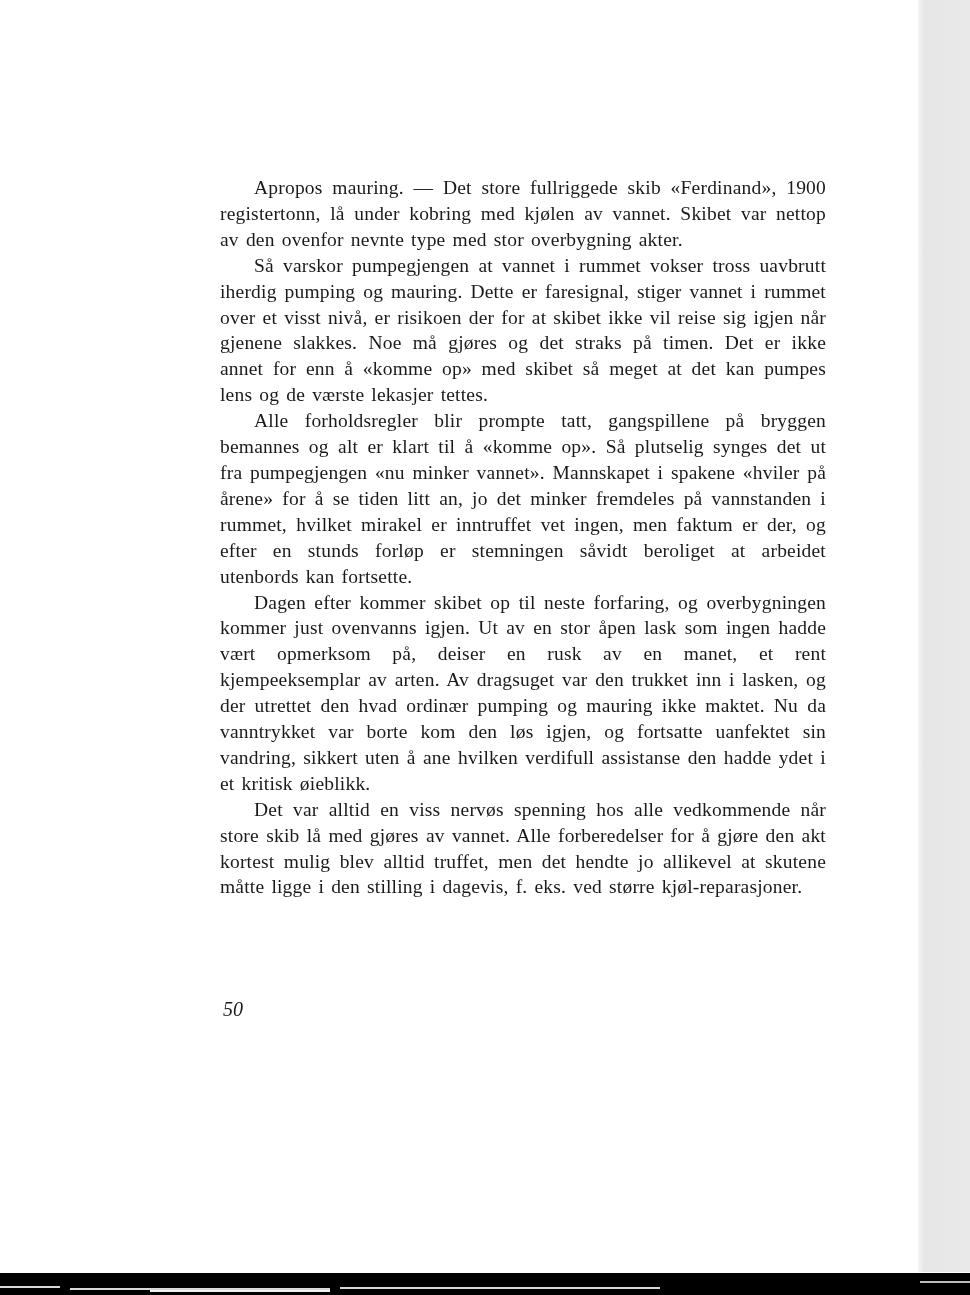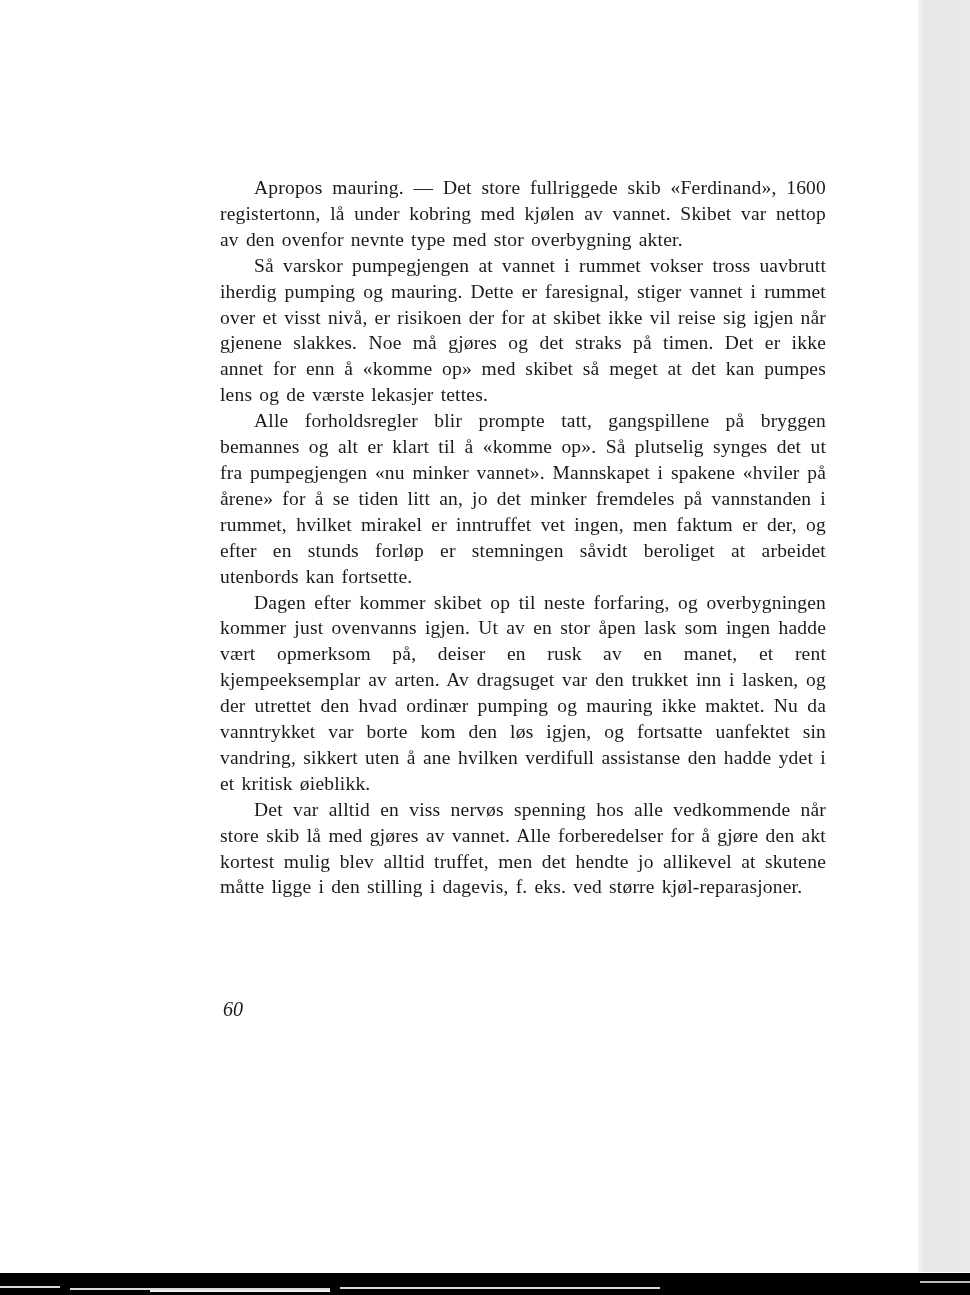--- a/index.html
+++ b/index.html
@@ -61,28 +61,28 @@
       background: #d8d8d8;
       top: 13px;
     }
   </style>
 </head>
 <body>
 
 <div class="page-edge"></div>
 
 <div class="text-block">
-  <p class="para">Apropos mauring. — Det store fullriggede skib «Ferdinand», 1600 registertonn, lå under kobring med kjølen av vannet. Skibet var nettop av den ovenfor nevnte type med stor overbygning akter.</p>
+  <p class="para">Apropos mauring. — Det store fullriggede skib «Ferdinand», 1900 registertonn, lå under kobring med kjølen av vannet. Skibet var nettop av den ovenfor nevnte type med stor overbygning akter.</p>
   <p class="para">Så varskor pumpegjengen at vannet i rummet vokser tross uavbrutt iherdig pumping og mauring. Dette er faresignal, stiger vannet i rummet over et visst nivå, er risikoen der for at skibet ikke vil reise sig igjen når gjenene slakkes. Noe må gjøres og det straks på timen. Det er ikke annet for enn å «komme op» med skibet så meget at det kan pumpes lens og de værste lekasjer tettes.</p>
   <p class="para">Alle forholdsregler blir prompte tatt, gangspillene på bryggen bemannes og alt er klart til å «komme op». Så plutselig synges det ut fra pumpegjengen «nu minker vannet». Mannskapet i spakene «hviler på årene» for å se tiden litt an, jo det minker fremdeles på vannstanden i rummet, hvilket mirakel er inntruffet vet ingen, men faktum er der, og efter en stunds forløp er stemningen såvidt beroliget at arbeidet utenbords kan fortsette.</p>
   <p class="para">Dagen efter kommer skibet op til neste forfaring, og overbygningen kommer just ovenvanns igjen. Ut av en stor åpen lask som ingen hadde vært opmerksom på, deiser en rusk av en manet, et rent kjempeeksemplar av arten. Av dragsuget var den trukket inn i lasken, og der utrettet den hvad ordinær pumping og mauring ikke maktet. Nu da vanntrykket var borte kom den løs igjen, og fortsatte uanfektet sin vandring, sikkert uten å ane hvilken verdifull assistanse den hadde ydet i et kritisk øieblikk.</p>
   <p class="para">Det var alltid en viss nervøs spenning hos alle vedkommende når store skib lå med gjøres av vannet. Alle forberedelser for å gjøre den akt kortest mulig blev alltid truffet, men det hendte jo allikevel at skutene måtte ligge i den stilling i dagevis, f. eks. ved større kjøl-reparasjoner.</p>
 </div>
 
-<div class="page-number">60</div>
+<div class="page-number">50</div>
 
 <div class="bottom-bar">
   <div class="streak" style="left:0;width:60px;"></div>
   <div class="streak" style="left:70px;width:260px;top:15px;"></div>
   <div class="streak" style="left:150px;width:180px;top:17px;background:#f0f0f0;"></div>
   <div class="streak" style="left:340px;width:320px;top:14px;"></div>
   <div class="streak" style="left:920px;width:50px;top:8px;background:#bbbbbb;"></div>
 </div>
 
 </body></html>

